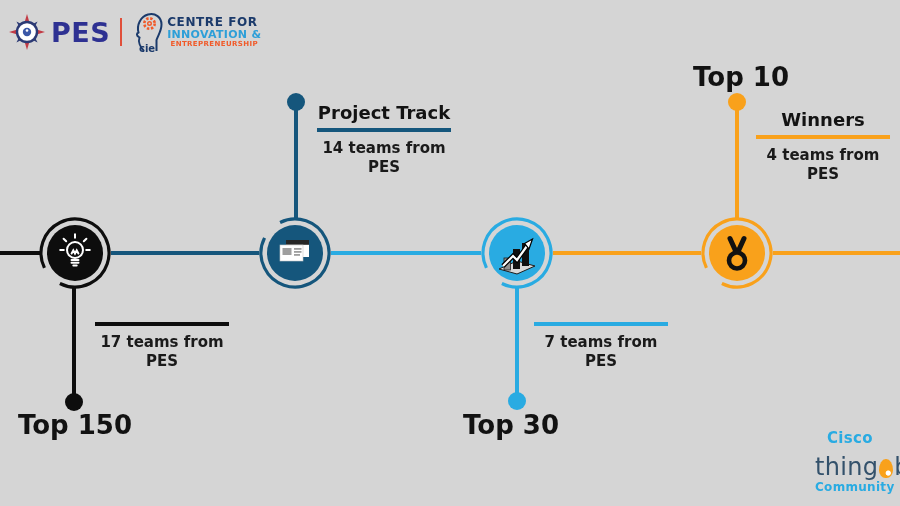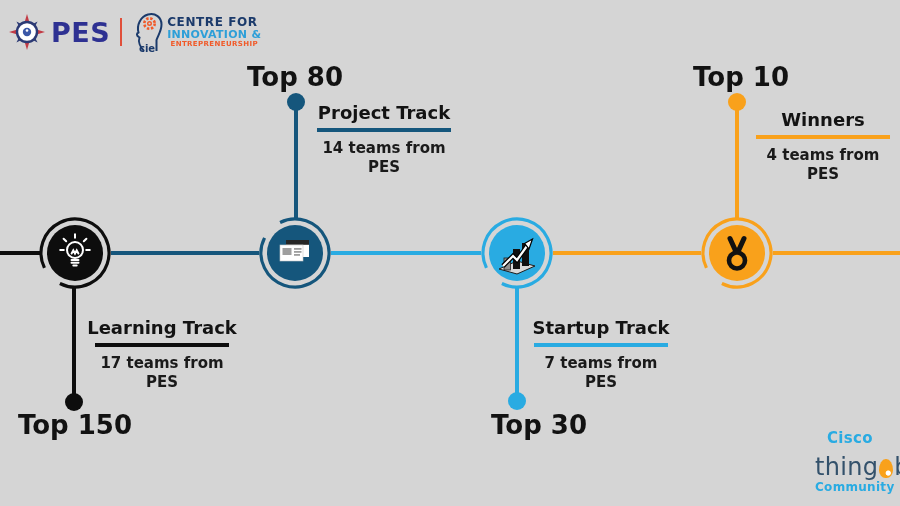--- a/index.html
+++ b/index.html
@@ -146,44 +146,41 @@
     <circle cx="40" cy="40" r="34" fill="none" stroke="#f9a11b" stroke-width="3.2" stroke-dasharray="191 22.6" transform="rotate(-206 40 40)"></circle>
     <circle cx="40" cy="40" r="28" fill="#f9a11b"></circle>
     <g>
       <path d="M33,25.5 L40,41" stroke="#111111" stroke-width="5" stroke-linecap="round"></path>
       <path d="M47,25.5 L40,41" stroke="#111111" stroke-width="5" stroke-linecap="round"></path>
       <circle cx="40" cy="47.5" r="8" fill="#f9a11b" stroke="#111111" stroke-width="4.6"></circle>
     </g>
   </svg>
 
   <div class="stage-label" style="left:0;top:410px;">Top 150</div>
-  <div class="stage-label" style="left:220px;top:62px;">Top 80</div>
-  <div class="stage-label" style="left:464px;top:410px;text-align:center;">Top 30</div>
+  <div class="stage-label" style="left:436px;top:410px;text-align:center;">Top 30</div>
   <div class="stage-label" style="left:666px;top:62px;">Top 10</div>
 
   <div class="track-block" style="left:62px;top:317px;">
-    <div class="track-title">Learning Track</div>
     <div class="track-underline c-black"></div>
     <div class="track-detail">
       <div>17 teams from</div>
       <div>PES</div>
     </div>
   </div>
 
   <div class="track-block" style="left:284px;top:102px;">
     <div class="track-title">Project Track</div>
     <div class="track-underline c-navy"></div>
     <div class="track-detail">
       <div>14 teams from</div>
       <div>PES</div>
     </div>
   </div>
 
   <div class="track-block" style="left:501px;top:317px;">
-    <div class="track-title">Startup Track</div>
     <div class="track-underline c-cyan"></div>
     <div class="track-detail">
       <div>7 teams from</div>
       <div>PES</div>
     </div>
   </div>
 
   <div class="track-block" style="left:723px;top:109px;">
     <div class="track-title">Winners</div>
     <div class="track-underline c-orange"></div>

